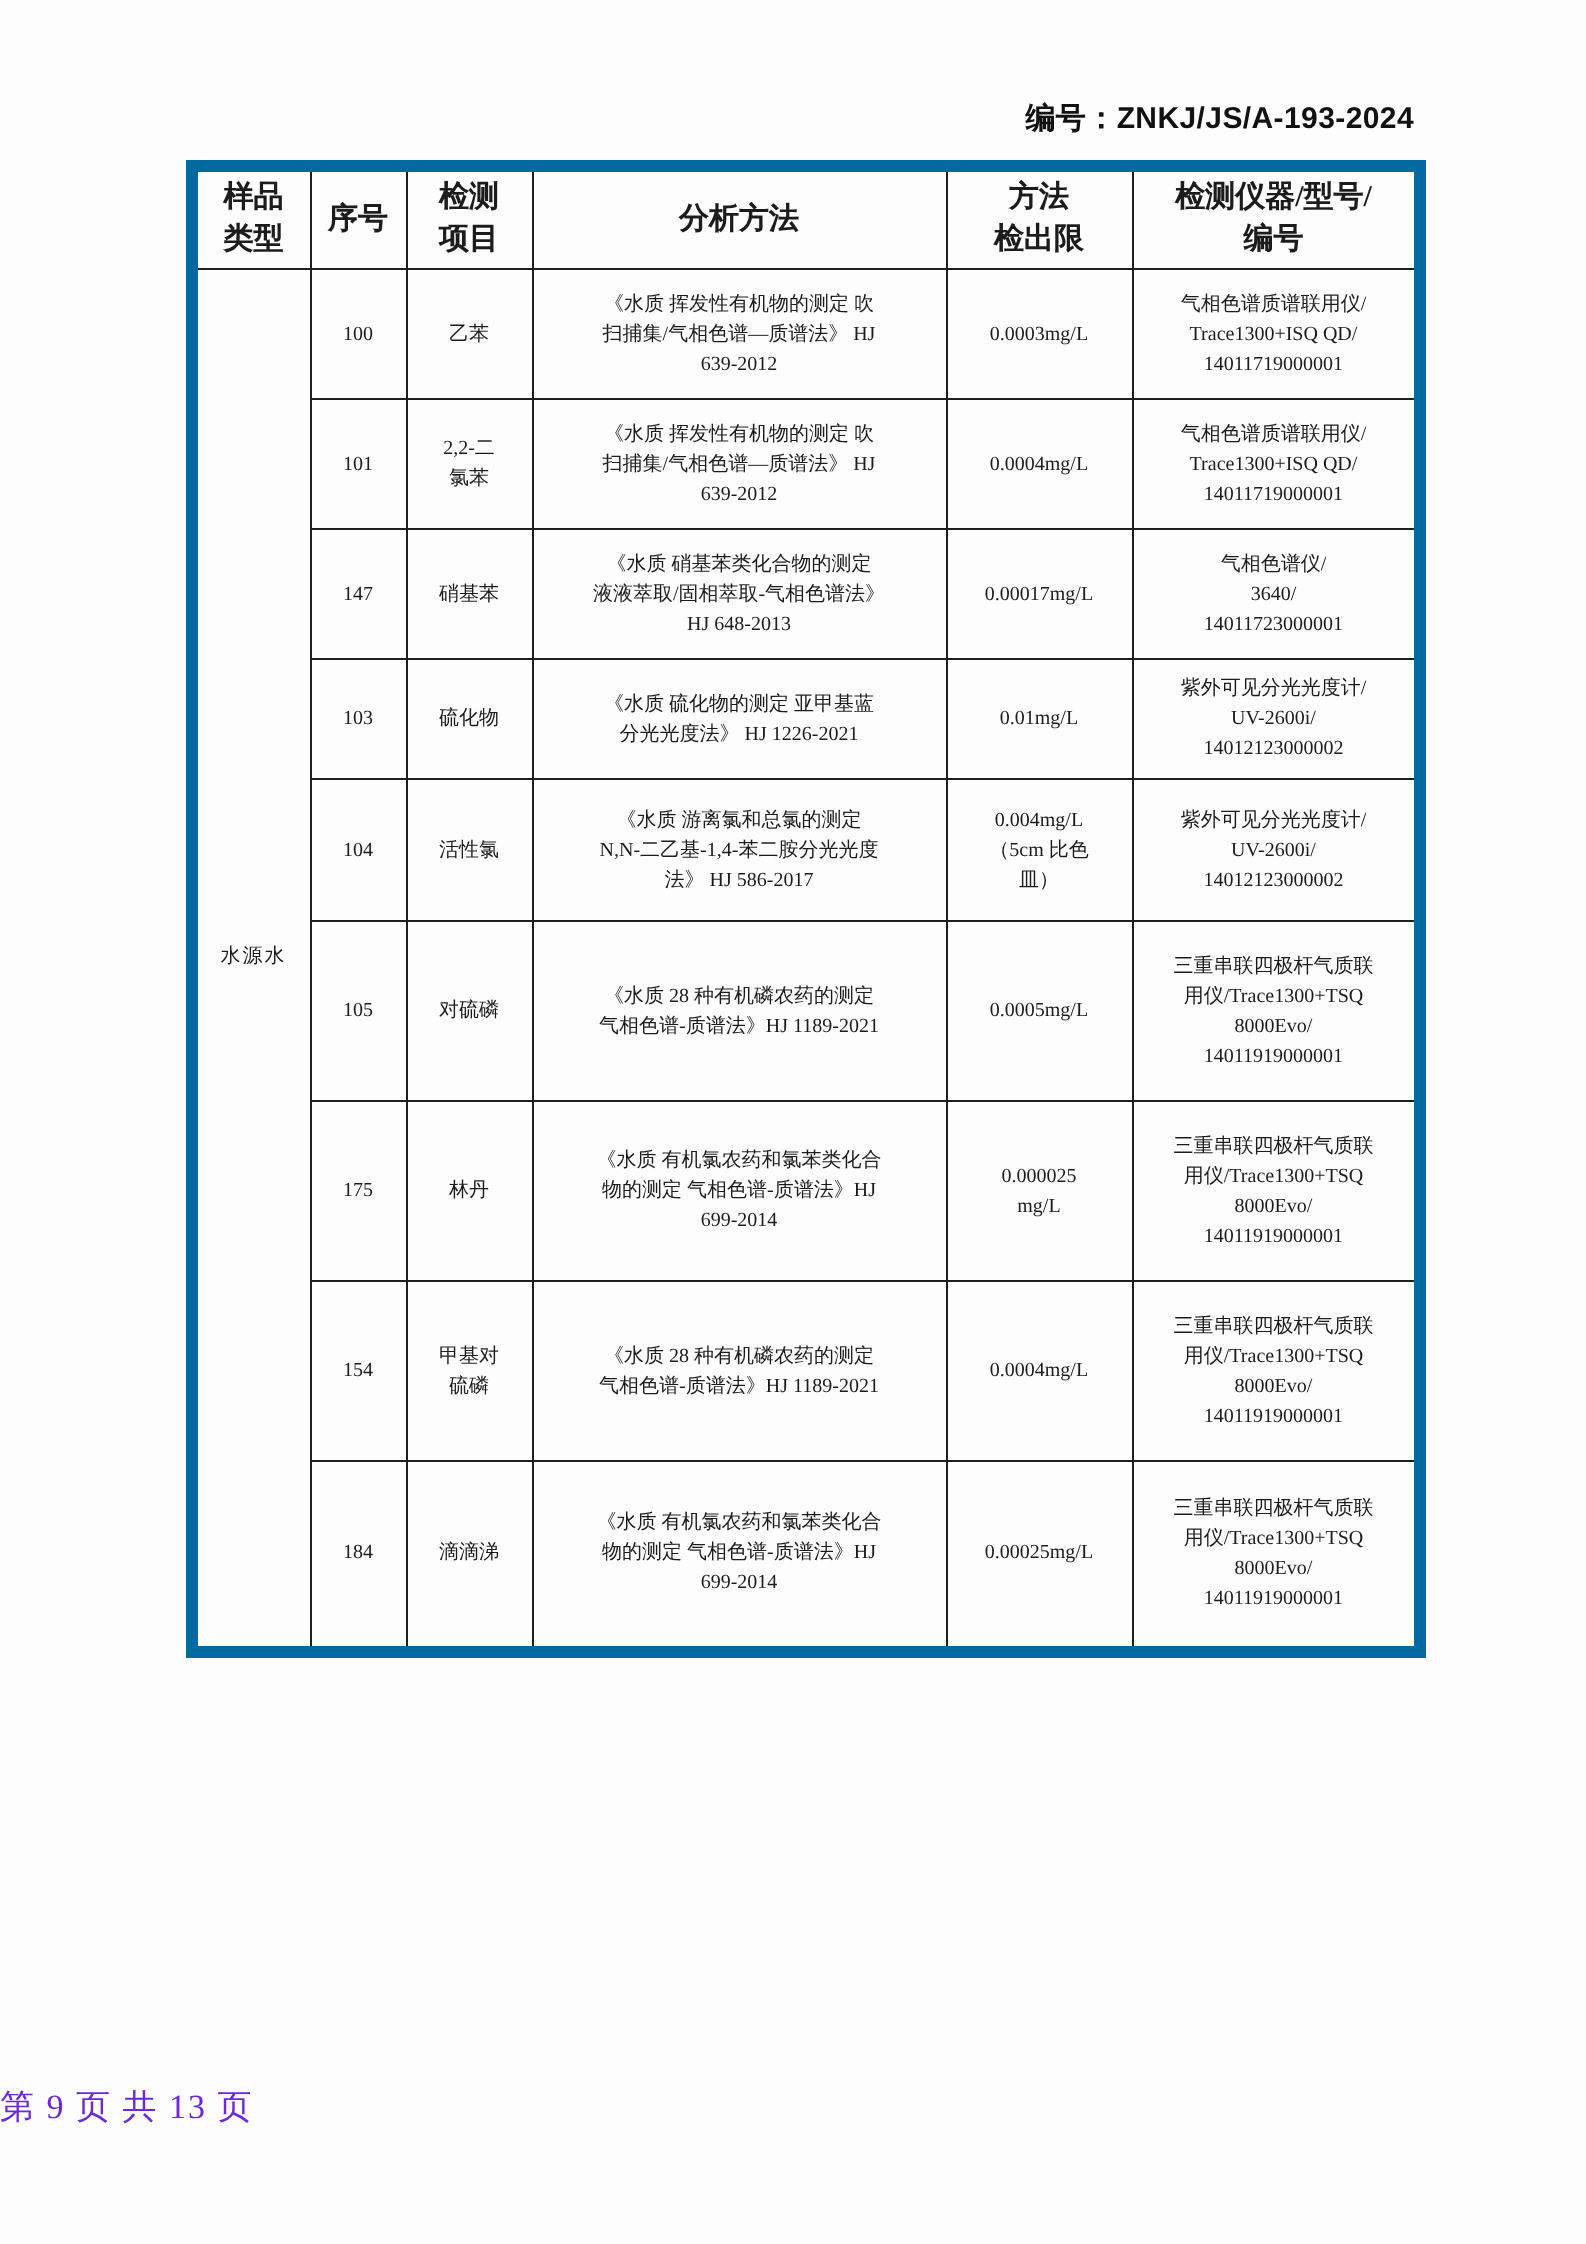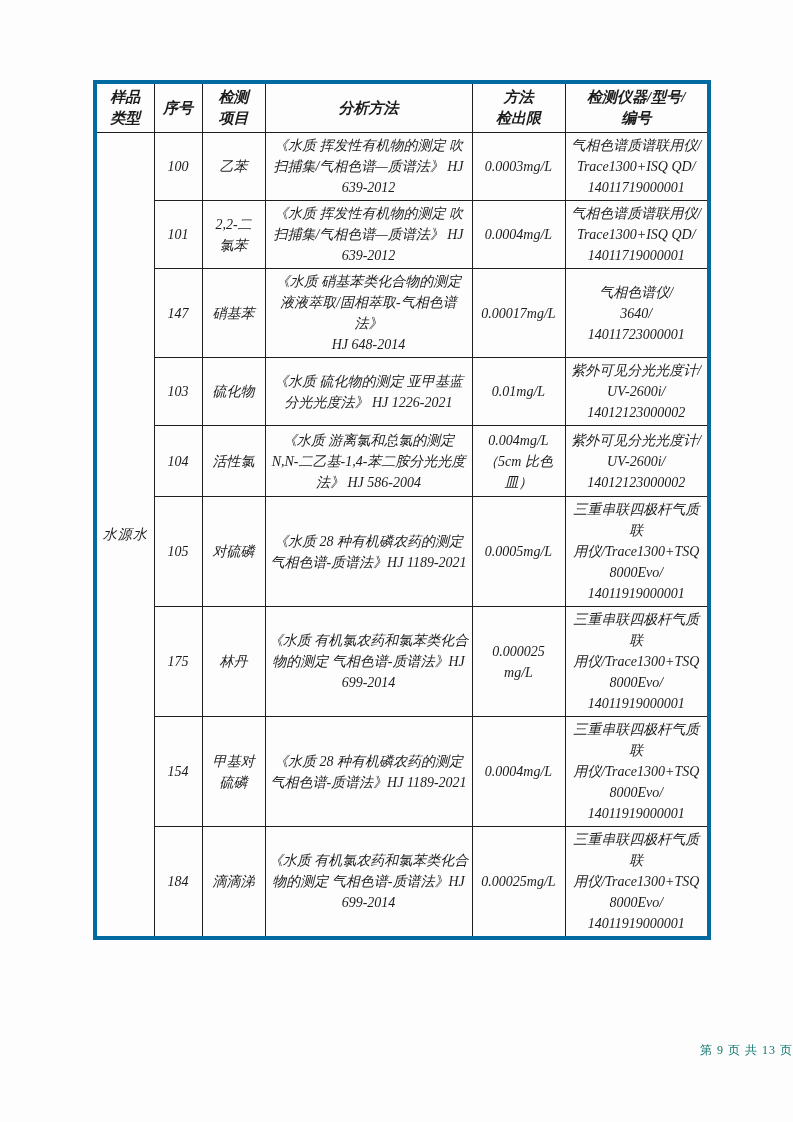--- a/index.html
+++ b/index.html
@@ -19,30 +19,29 @@
     font-size:15px;
     color:#121212;
     letter-spacing:.2px;
   }
   table.main{
     position:absolute;
     left:93px;top:80px;
     width:614px;
     border-collapse:collapse;
     table-layout:fixed;
-    border:4px solid #0369a1;
-    font-style:italic;
+    border:6px solid #0369a1;
   }
   table.main th, table.main td{
     border:1px solid #1f1f1f;
     text-align:center;
     vertical-align:middle;
     white-space:pre-line;
     padding:2px 3px;
-    font-size:14px;
+    font-size:10px;
     line-height:1.5;
   }
   table.main th{
     font-weight:bold;
     font-size:15px;
     line-height:1.4;
     padding:3px 2px;
   }
   col.c-sample{width:59px;}
   col.c-no{width:48px;}
@@ -63,32 +62,33 @@
   tr.h-90{height:90px;}
   tr.h-95{height:95px;}
   .sample-cell{
     font-size:15px;
     letter-spacing:1px;
   }
   .footer{
     position:absolute;
     top:1042px;left:0;
     width:100%;
-    text-align:right;
-    font-size:12px;
-    color:#0f766e;
+    text-align:left;
+    font-size:17px;
+    color:#6d28d9;
     font-family:"Liberation Serif","DejaVu Serif",serif;
     letter-spacing:1px;
   }
 </style>
 </head>
 <body>
 
 <div class="page">
 
+  <div class="doc-code">编号：ZNKJ/JS/A-193-2024</div>
 
   <table class="main">
     <colgroup>
       <col class="c-sample">
         <col class="c-no">
         <col class="c-item">
       <col class="c-method">
         <col class="c-limit">
         <col class="c-instr">
     </colgroup>
@@ -127,42 +127,42 @@
         <td>0.0004mg/L</td>
         <td class="instr">气相色谱质谱联用仪/
 Trace1300+ISQ QD/
 14011719000001</td>
       </tr>
       <tr class="h-65">
         <td>147</td>
         <td>硝基苯</td>
         <td class="method">《水质 硝基苯类化合物的测定
 液液萃取/固相萃取-气相色谱法》
-HJ 648-2014</td>
+HJ 648-2013</td>
         <td>0.00017mg/L</td>
         <td class="instr">气相色谱仪/
 3640/
 14011723000001</td>
       </tr>
       <tr class="h-60">
         <td>103</td>
         <td>硫化物</td>
         <td class="method">《水质 硫化物的测定 亚甲基蓝
 分光光度法》 HJ 1226-2021</td>
         <td>0.01mg/L</td>
         <td class="instr">紫外可见分光光度计/
 UV-2600i/
 14012123000002</td>
       </tr>
       <tr class="h-71">
         <td>104</td>
         <td>活性氯</td>
         <td class="method">《水质 游离氯和总氯的测定
 N,N-二乙基-1,4-苯二胺分光光度
-法》 HJ 586-2004</td>
+法》 HJ 586-2017</td>
         <td>0.004mg/L
 （5cm 比色
 皿）</td>
         <td class="instr">紫外可见分光光度计/
 UV-2600i/
 14012123000002</td>
       </tr>
       <tr class="h-90">
         <td>105</td>
         <td>对硫磷</td>

